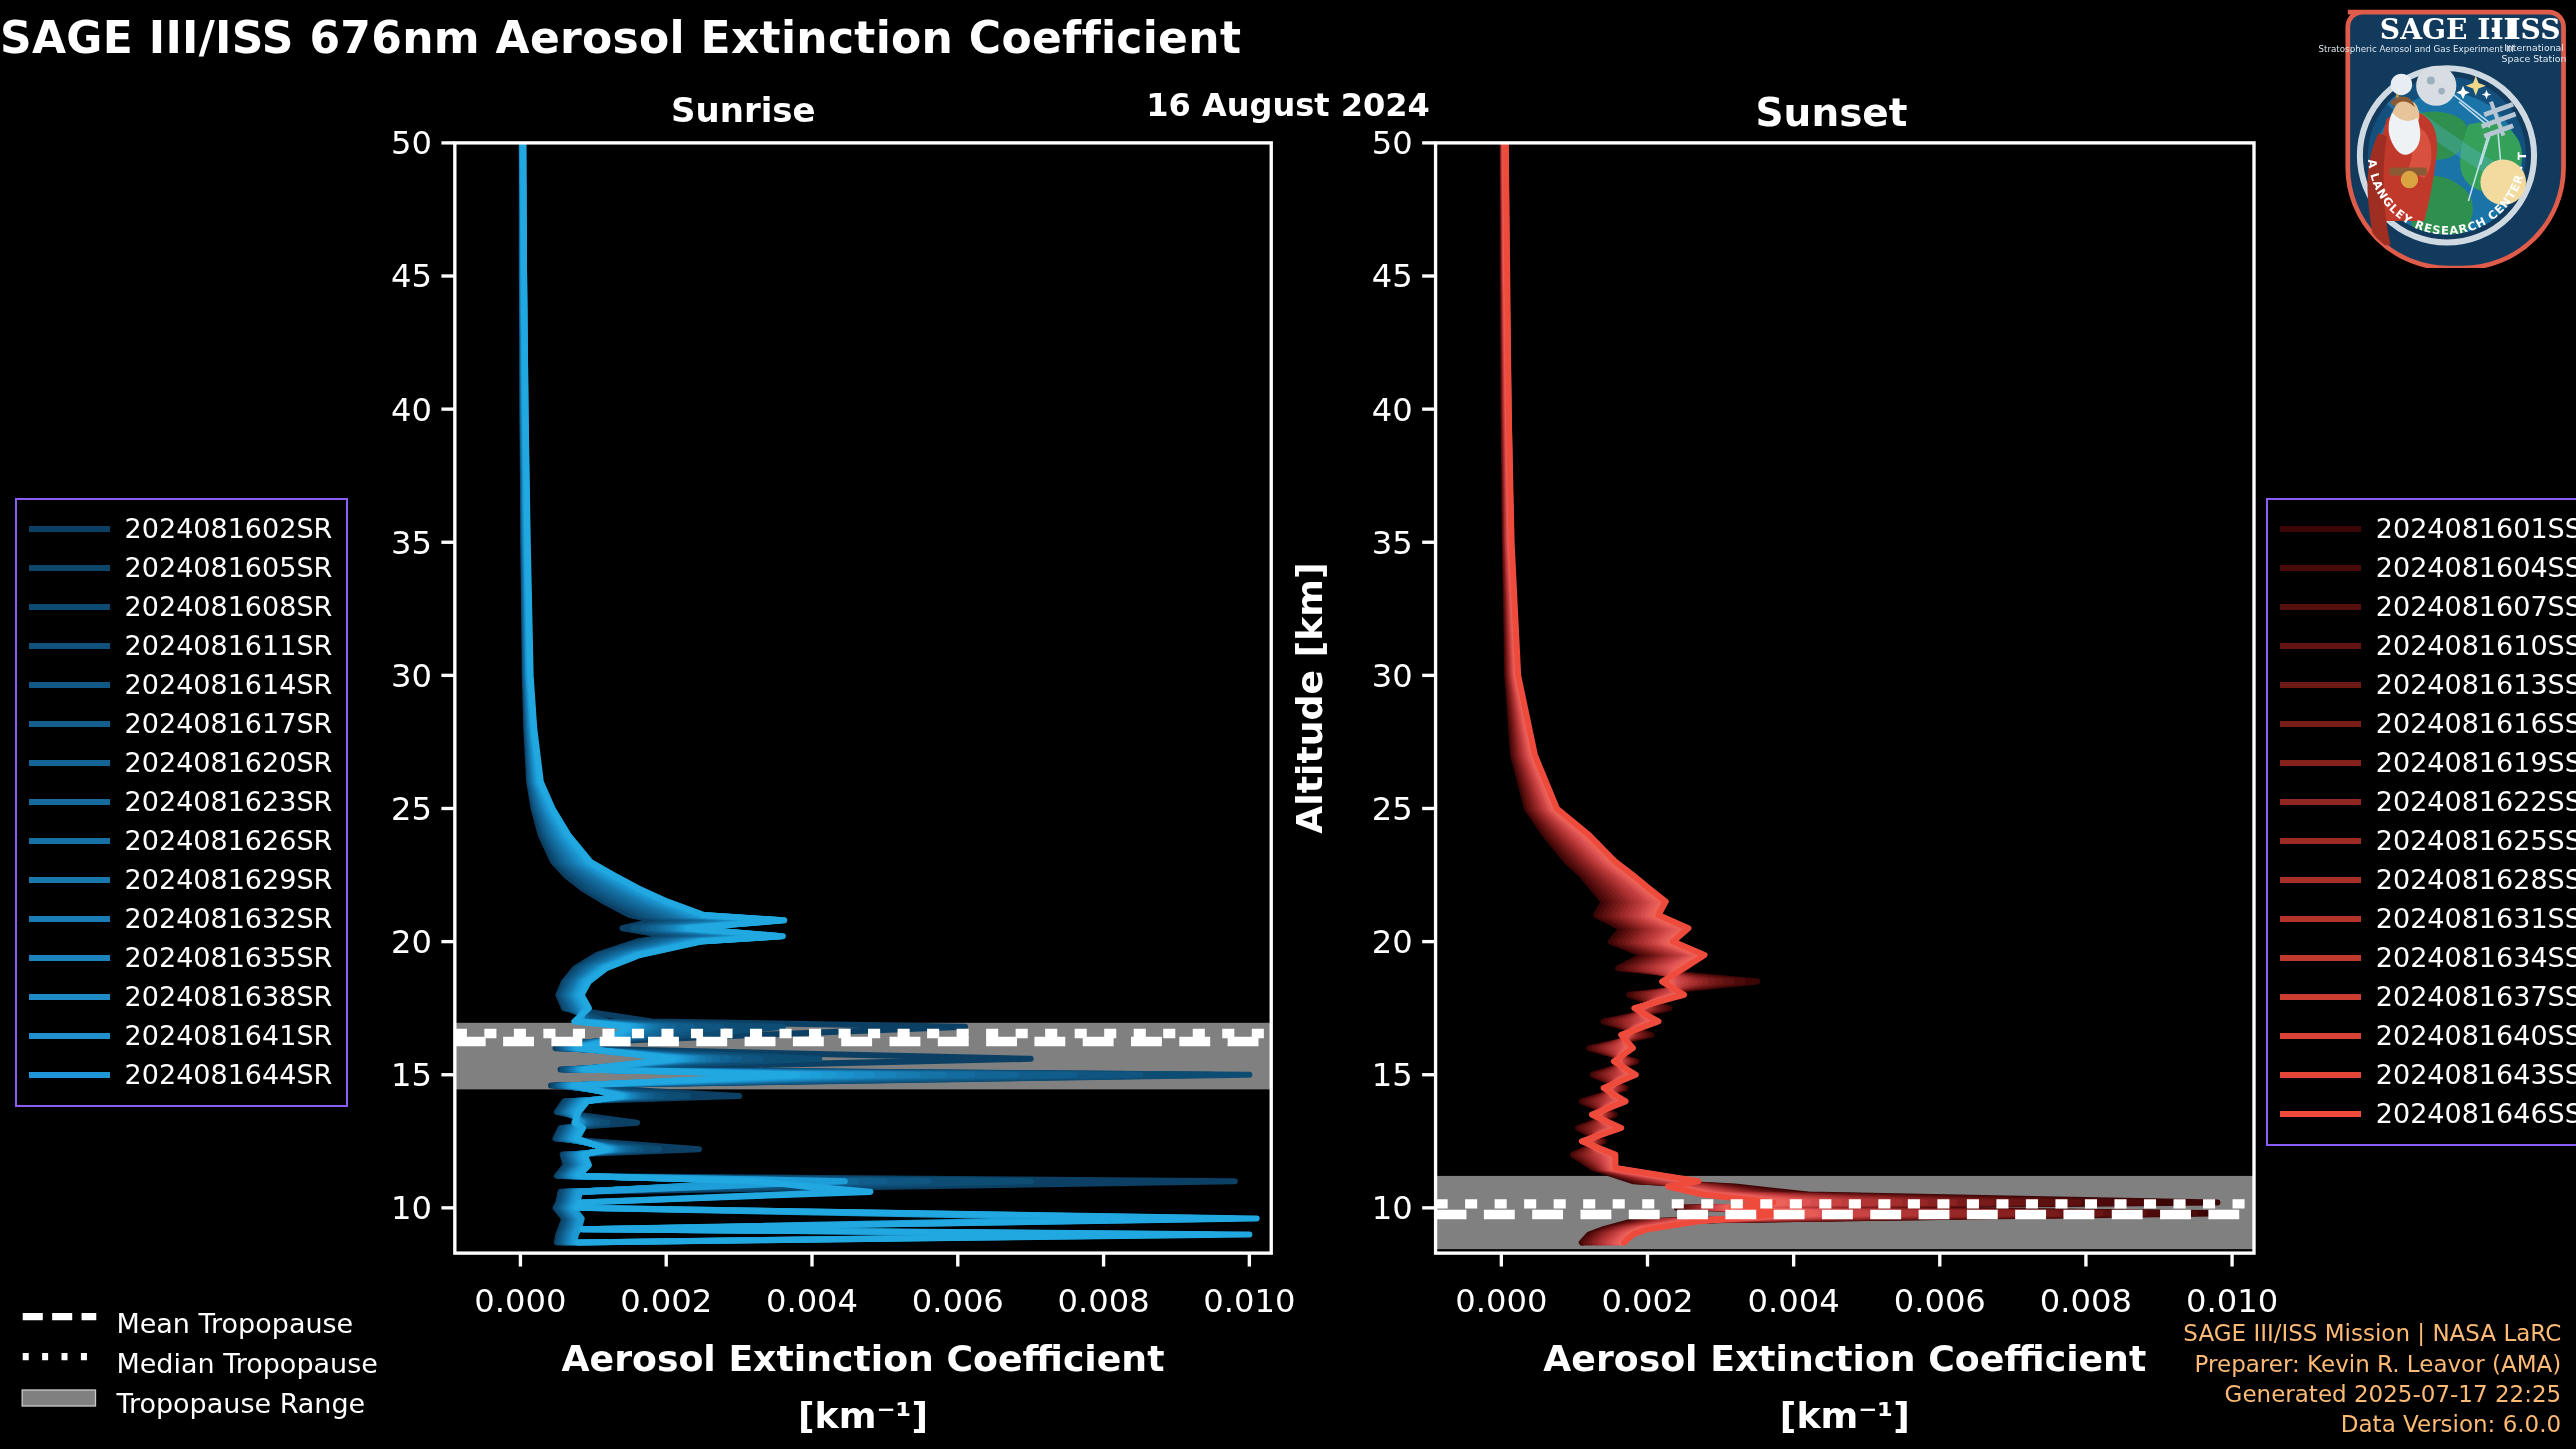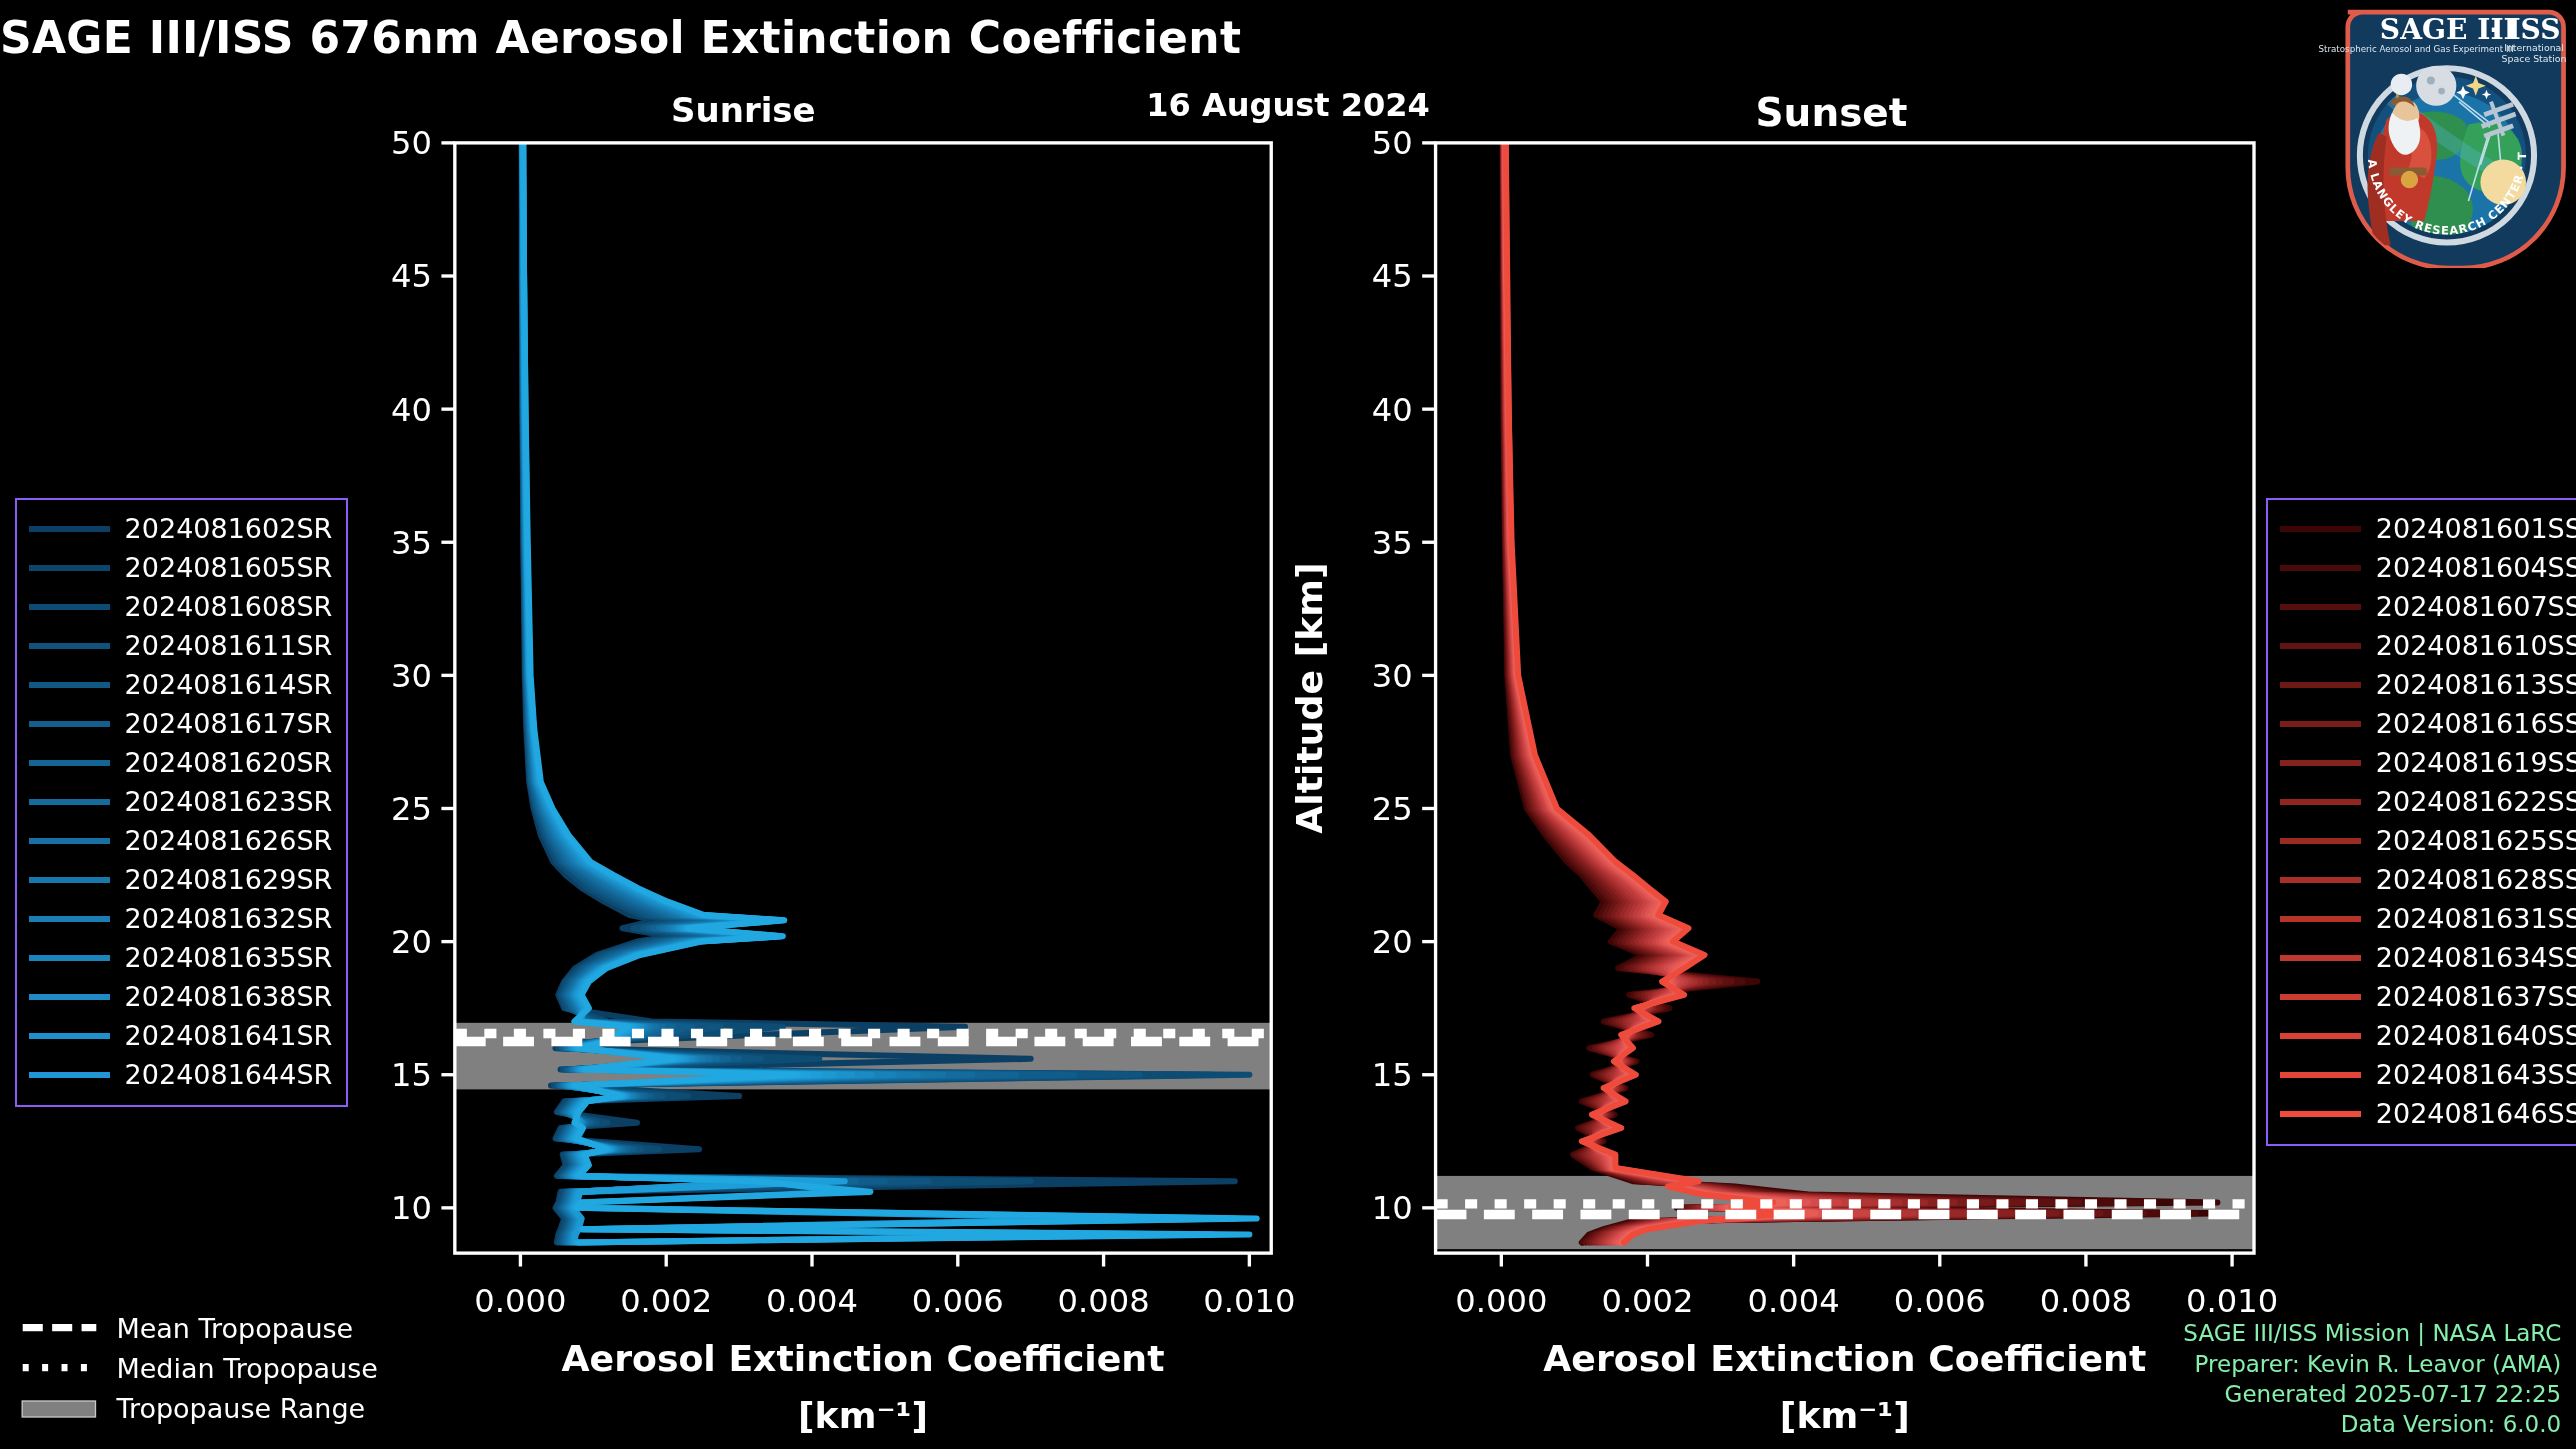--- a/index.html
+++ b/index.html
@@ -14,25 +14,25 @@
 
   .legend-box{border:2px solid #8b5cf6;background:#000;padding:9.4px 13.4px 10.7px 12px;}
   .legend-row{display:flex;align-items:center;height:39px;}
   .legend-swatch{width:81px;height:6.7px;margin-right:14.8px;flex:none;}
   .legend-text{font-size:27px;color:#fff;white-space:nowrap;}
 
   #legend-left{left:14.8px;top:498px;}
   #legend-right{left:2266px;top:498px;}
 
   #trop-legend{left:20px;top:1308px;}
-  .tl-row{display:flex;align-items:center;height:40px;}
+  .tl-row{display:flex;height:40px;}
   .tl-key{width:79px;height:17.4px;margin-right:17.4px;position:relative;flex:none;}
   .tl-text{font-size:27px;}
 
-  #credit{right:14.8px;bottom:9.4px;text-align:right;font-size:23px;color:#86efac;line-height:1.32;}
+  #credit{right:14.8px;bottom:9.4px;text-align:right;font-size:23px;color:#fdba74;line-height:1.32;}
 
   #logo{right:0px;top:0px;width:309px;height:268px;}
   svg{display:block;}
 </style>
 </head>
 <body>
 
 <div class="abs" id="title">SAGE III/ISS 676nm Aerosol Extinction Coefficient</div>
 <div class="abs" id="subtitle">16 August 2024</div>
 <div class="abs" id="sunrise-label">Sunrise</div>

